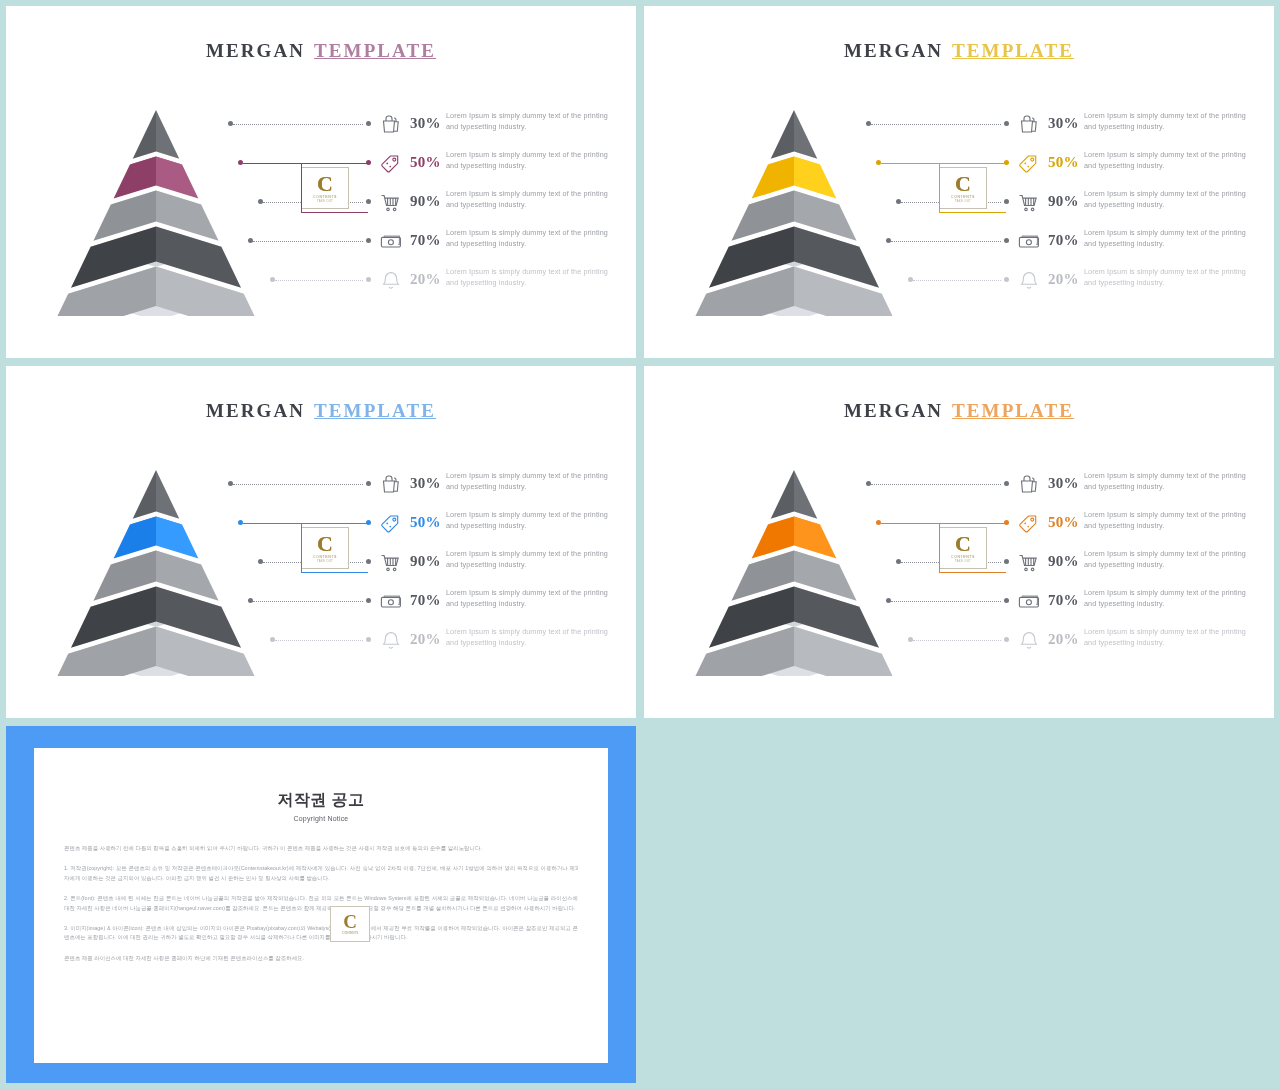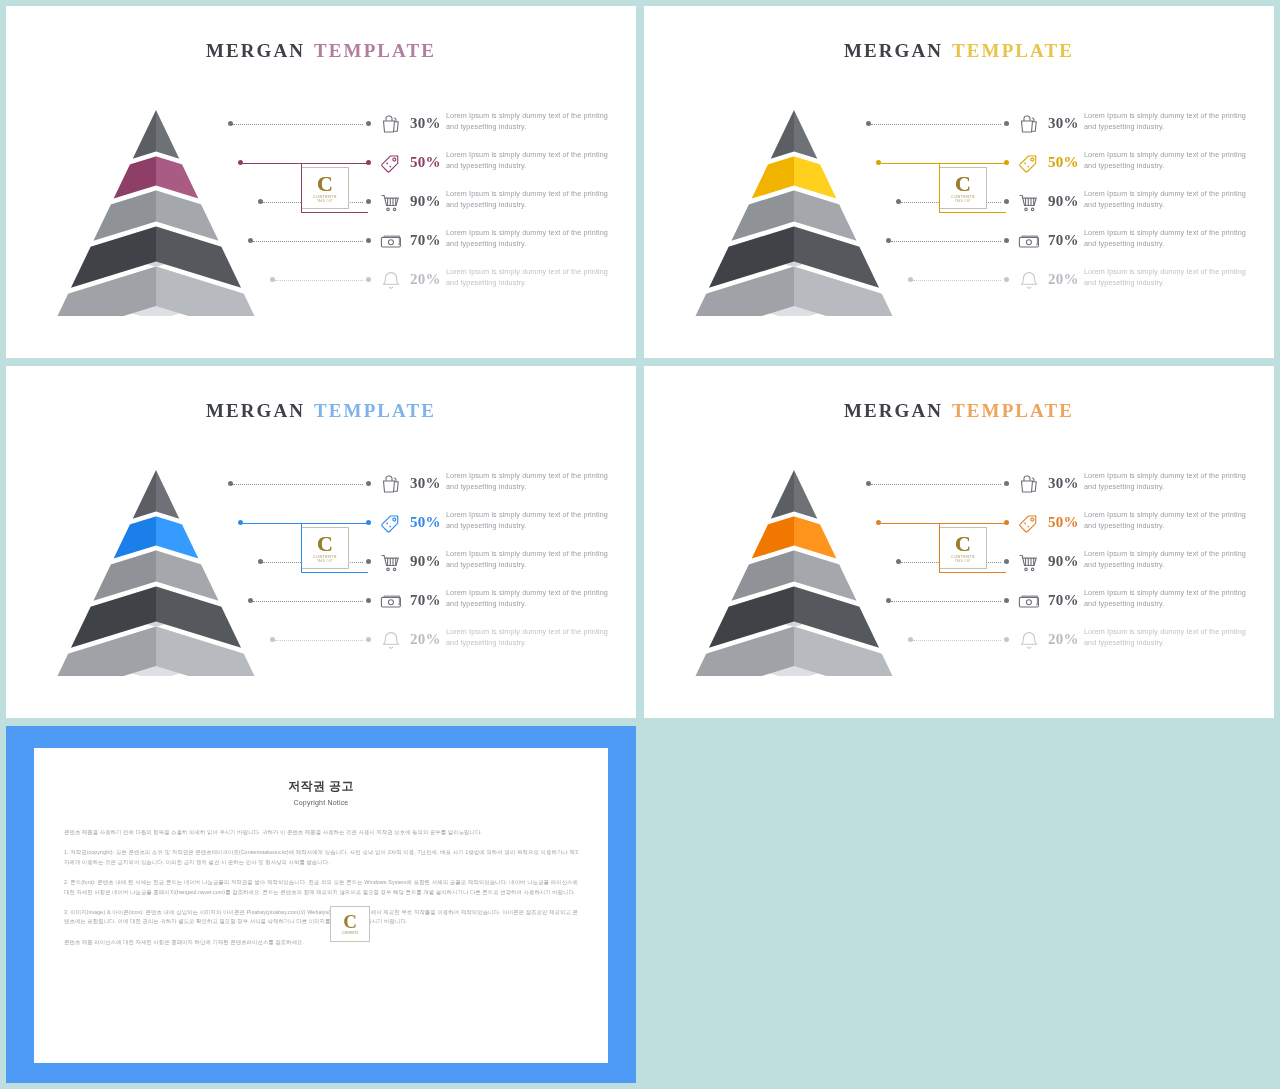--- a/index.html
+++ b/index.html
@@ -31,21 +31,21 @@
   }
 
   
   .title{
     position:absolute;top:34px;left:0;width:100%;
     text-align:center;
     font-family:"Liberation Serif", serif;
     font-size:19px;letter-spacing:2.1px;font-weight:700;
   }
   .title .t-a{color:#3e4148;}
-  .title .t-b{margin-left:9px;}
+  .title .t-b{margin-left:9px;text-decoration:underline;}
 
   
   .pyr{position:absolute;}
   #panel-0 .pyr,#panel-1 .pyr{left:30px;top:100px;}
   #panel-2 .pyr,#panel-3 .pyr{left:30px;top:100px;}
   .pyr svg{display:block;}
 
   
   .rows{position:absolute;}
   #panel-0 .rows,#panel-2 .rows{left:200px;top:104px;width:420px;height:190px;}
@@ -100,22 +100,22 @@
   }
   .wm-box .wm-t1{font-size:3.6px;color:#9c8games;}
   .wm-box .wm-t1{font-size:3.6px;color:#9c8a4e;letter-spacing:.5px;margin-top:1px;}
   .wm-box .wm-t2{font-size:2.8px;color:#b9a877;letter-spacing:.3px;}
 
   
   .wm-bracket{position:absolute;border:1px solid;border-right:none;}
 
   
   .doc-title-ko{
-    text-align:center;font-size:12px;font-weight:700;color:#3b3d42;
-    margin-top:30px;letter-spacing:.4px;
+    text-align:center;font-size:16px;font-weight:700;color:#3b3d42;
+    margin-top:42px;letter-spacing:.4px;
   }
   .doc-title-en{
     text-align:center;font-size:7px;color:#5d6067;margin-top:4px;letter-spacing:.2px;
   }
   .doc-body{margin:22px 30px 0 30px;}
   .doc-p{
     font-size:5.4px;line-height:9.4px;color:#9ea1a7;
     letter-spacing:.05px;margin-bottom:11px;text-align:justify;
   }
   .doc-wm{

